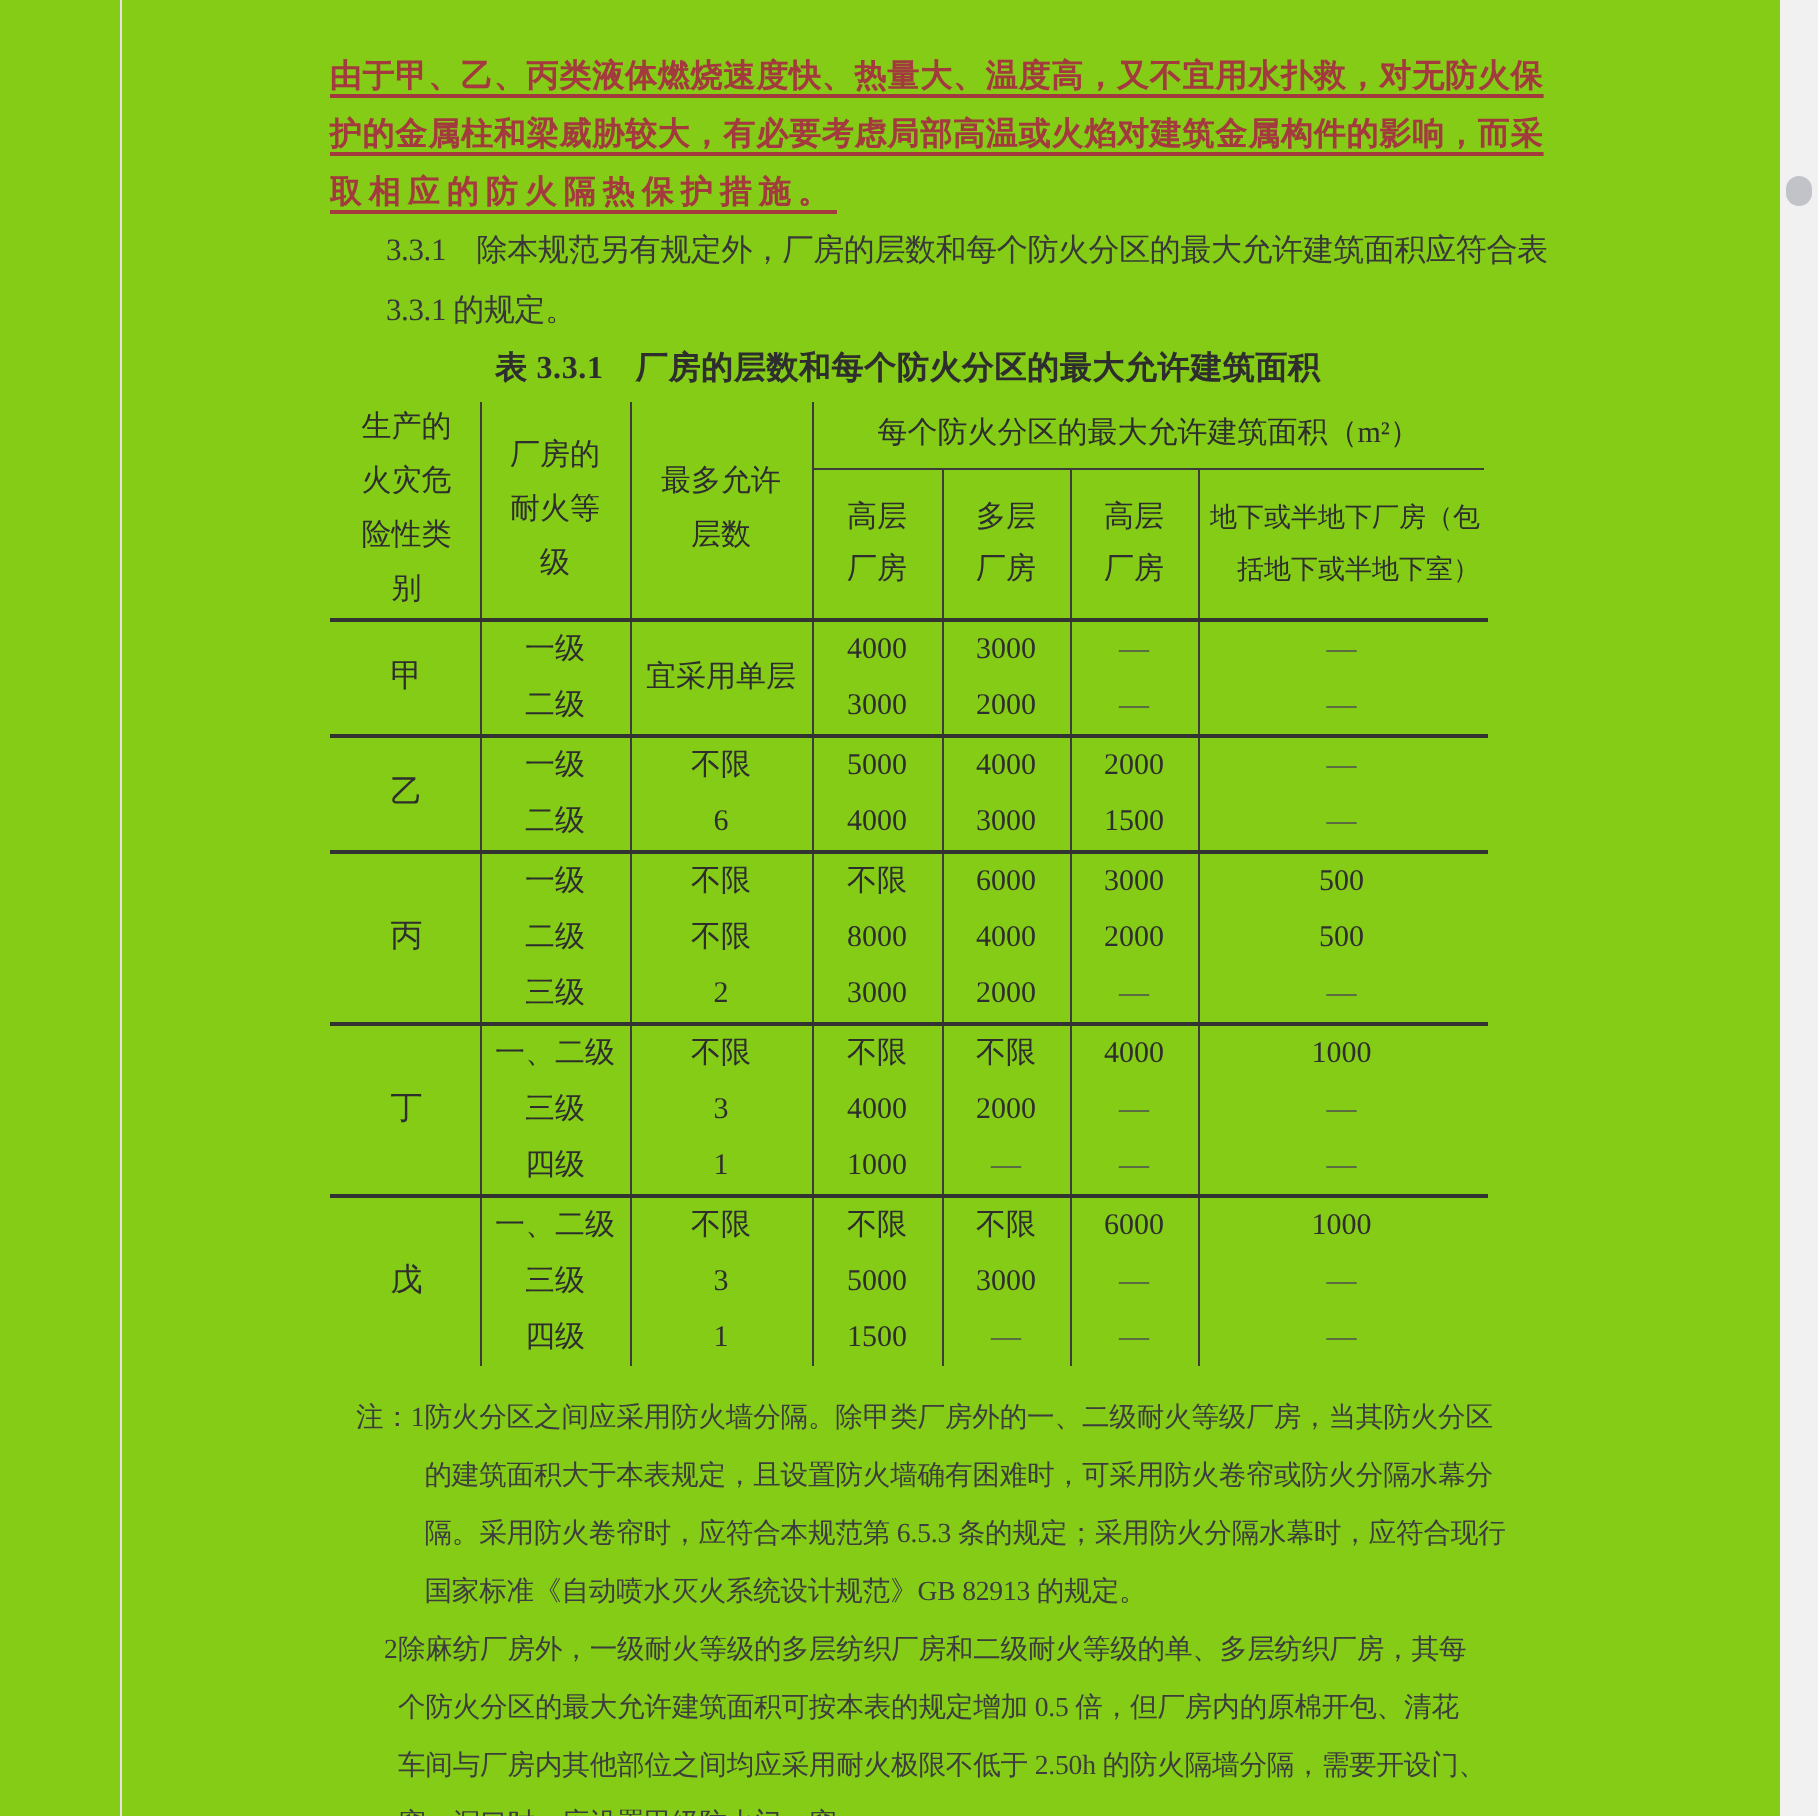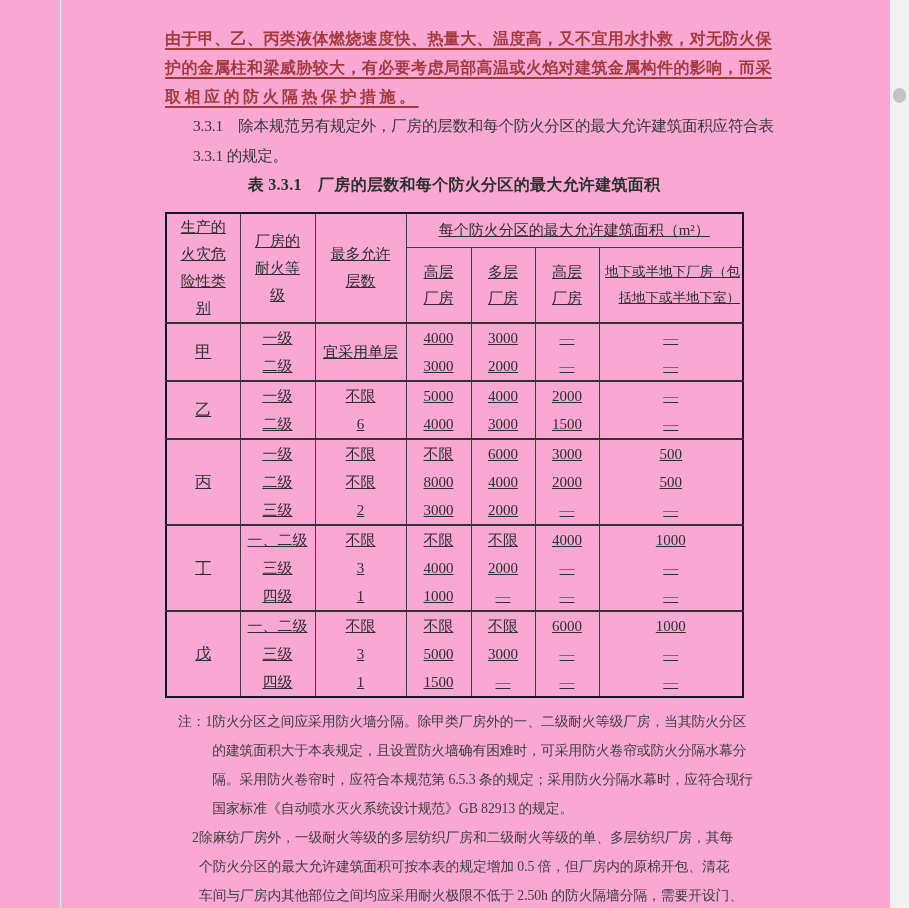--- a/index.html
+++ b/index.html
@@ -1,16 +1,16 @@
 <!DOCTYPE html>
 <html><head>
 <meta charset="utf-8">
 <style>
   html,body { margin:0; padding:0; background:#fff; }
-  .page { position:relative; width:909px; height:908px; background:#f9a8d4; overflow:hidden;
+  .page { position:relative; width:909px; height:908px; background:#84cc16; overflow:hidden;
           font-family:"Liberation Serif","DejaVu Serif",serif; }
   .page-edge { position:absolute; left:60px; top:0; width:1px; height:100%; background:#e4e4e6; }
   .scroll-track { position:absolute; right:0; top:0; width:19px; height:100%; background:#f1f1f2; }
   .scroll-thumb { position:absolute; left:3px; top:88px; width:13px; height:15px; border-radius:8px; background:#c2c3c9; }
 
   .content { position:absolute; left:165px; top:0; width:578px; }
 
   
   .red-para { margin-top:24px; color:#a33b3e; font-weight:600; font-size:16px; }
   .red-line { line-height:29px; white-space:nowrap; letter-spacing:0.4px;
@@ -18,21 +18,21 @@
   .red-line.last { letter-spacing:3.5px; }
 
   
   .clause { font-size:15.5px; color:#383838; letter-spacing:-0.2px;margin-left:28px; }
   .clause div { line-height:30px; white-space:nowrap; }
 
   
   .tbl-title { margin-top:3px; height:21px; line-height:21px; text-align:center;
                font-weight:bold; font-size:16px; color:#2e2e2e; letter-spacing:0.3px; }
   table { border-collapse:collapse; table-layout:fixed; width:577px;
-          border:2px solid #0f172a; font-size:15px; color:#2e2e2e; margin-top:17px;text-decoration:underline; }
+          border:2px solid #84cc16; font-size:15px; color:#2e2e2e; margin-top:4px; }
   th,td { border-style:solid; border-color:#3c3c3c; border-width:0 1px; padding:0;
           text-align:center; vertical-align:middle; font-weight:normal; }
   tr.h1 th { height:27px; line-height:27px; }
   tr.h2 th { height:60px; line-height:26px; border-top:1px solid #3c3c3c; }
   th.wrap3 { line-height:27px; padding:0 8px; }
   th.narrowhead { padding:0 11px; line-height:28px; }
   th.underhead { text-align:right; padding:0 2px 0 5px; font-size:13.5px; line-height:28px; letter-spacing:0; }
   tbody td { height:28px; line-height:28px; }
   tbody tr.gs td { border-top:2px solid #333; }
   td.cat { font-size:16px; }

